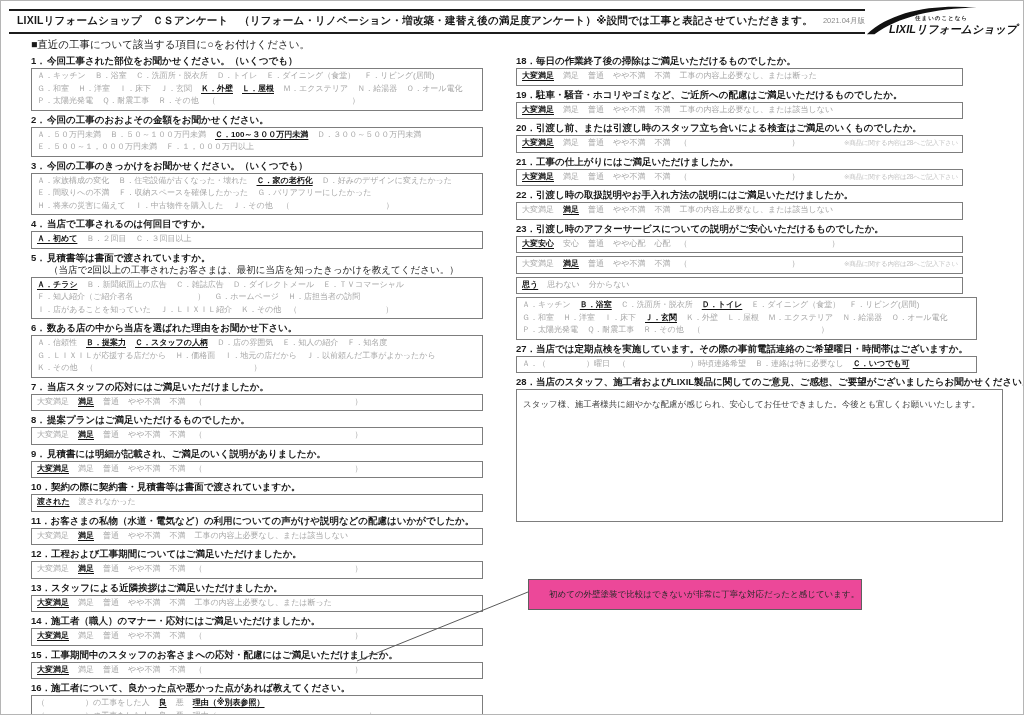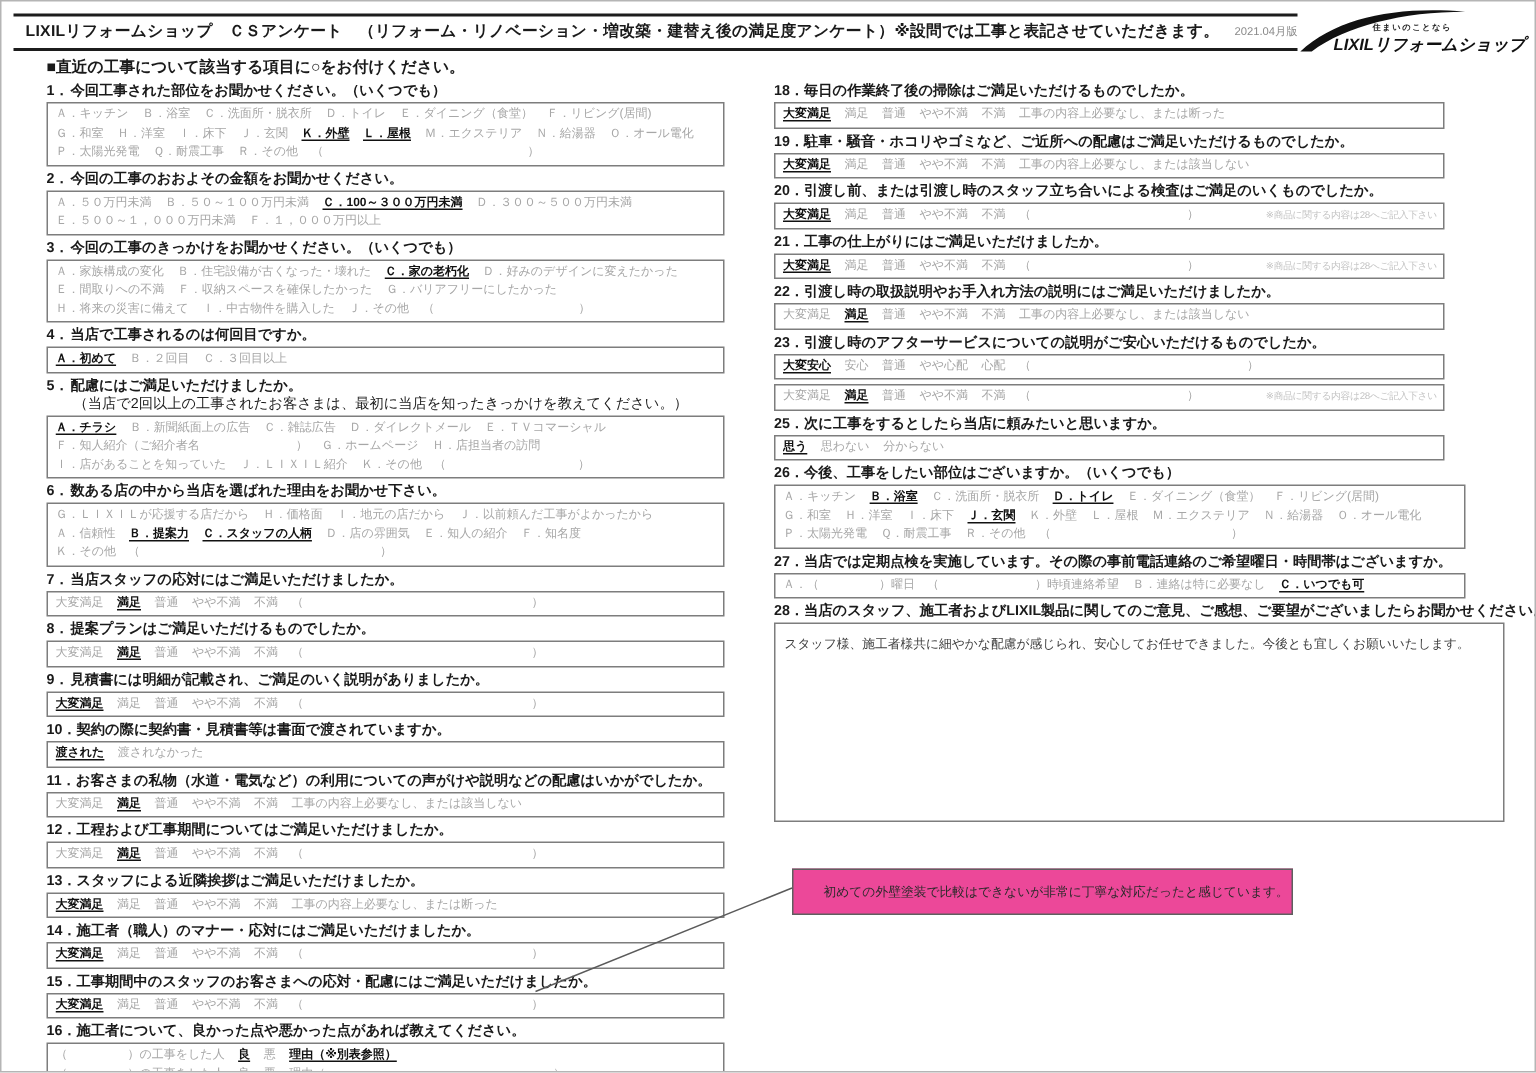--- a/index.html
+++ b/index.html
@@ -15,21 +15,21 @@
     border-top: 2.5px solid #1c1c1c; border-bottom: 2.5px solid #1c1c1c;
     display: flex; align-items: center; padding: 3px 8px 4px 8px;
   }
   .header-title { font-weight: bold; font-size: 10.5px; white-space: nowrap; flex: 1; letter-spacing: .2px; }
   .version { font-size: 7.5px; color: #8a8a8a; margin-left: 10px; white-space: nowrap; }
   .logo { position: absolute; top: 4px; right: 6px; width: 152px; display: flex; align-items: flex-end; }
   .logo svg { display: block; }
   .logo-texts { margin-left: -118px; margin-bottom: 2px; text-align: left; }
   .logo-tag { display: block; font-size: 5.5px; font-weight: bold; color: #222; letter-spacing: 1px; margin-left: 26px; }
   .logo-main { display: block; font-size: 11px; font-weight: bold; color: #111; font-style: italic; white-space: nowrap; }
-  .section-heading { position: absolute; top: 37px; left: 30px; font-weight: bold; font-size: 10.5px; }
+  .section-heading { position: absolute; top: 37px; left: 30px; font-weight: normal; font-size: 10.5px; }
   
   .columns { position: absolute; top: 54px; left: 30px; right: 4px; display: flex; align-items: flex-start; }
   .col-left { width: 452px; flex: none; }
   .col-right { margin-left: 33px; flex: 1; min-width: 0; }
   
   .q { margin-bottom: 3px; }
   .q-title { font-weight: bold; font-size: 9.5px; line-height: 12px; white-space: nowrap; }
   .q-num { display: inline-block; min-width: 16px; }
   .q-sub { font-weight: normal; font-size: 9.5px; line-height: 12px; white-space: nowrap; padding-left: 18px; }
   .q-box {
@@ -100,33 +100,33 @@
             <div class="q-line"><span class="opt unsel">Ｈ．将来の災害に備えて</span><span class="opt unsel">Ｉ．中古物件を購入した</span><span class="opt unsel">Ｊ．その他</span><span class="opt unsel">（　　　　　　　　　　　　）</span></div>
           </div>
         </div>
         <div class="q">
           <div class="q-title"><span class="q-num">4．</span><span class="q-title-text">当店で工事されるのは何回目ですか。</span></div>
           <div class="q-box">
             <div class="q-line"><span class="opt sel">Ａ．初めて</span><span class="opt unsel">Ｂ．２回目</span><span class="opt unsel">Ｃ．３回目以上</span></div>
           </div>
         </div>
         <div class="q">
-          <div class="q-title"><span class="q-num">5．</span><span class="q-title-text">配慮にはご満足いただけましたか。</span></div>
+          <div class="q-title"><span class="q-num">5．</span><span class="q-title-text">見積書等は書面で渡されていますか。</span></div>
           <div class="q-sub">（当店で2回以上の工事されたお客さまは、最初に当店を知ったきっかけを教えてください。）</div>
           <div class="q-box">
             <div class="q-line"><span class="opt sel">Ａ．チラシ</span><span class="opt unsel">Ｂ．新聞紙面上の広告</span><span class="opt unsel">Ｃ．雑誌広告</span><span class="opt unsel">Ｄ．ダイレクトメール</span><span class="opt unsel">Ｅ．ＴＶコマーシャル</span></div>
             <div class="q-line"><span class="opt unsel">Ｆ．知人紹介（ご紹介者名　　　　　　　　）</span><span class="opt unsel">Ｇ．ホームページ</span><span class="opt unsel">Ｈ．店担当者の訪問</span></div>
             <div class="q-line"><span class="opt unsel">Ｉ．店があることを知っていた</span><span class="opt unsel">Ｊ．ＬＩＸＩＬ紹介</span><span class="opt unsel">Ｋ．その他　（　　　　　　　　　　　）</span></div>
           </div>
         </div>
         <div class="q">
           <div class="q-title"><span class="q-num">6．</span><span class="q-title-text">数ある店の中から当店を選ばれた理由をお聞かせ下さい。</span></div>
           <div class="q-box">
+            <div class="q-line"><span class="opt unsel">Ａ．信頼性</span><span class="opt sel">Ｂ．提案力</span><span class="opt sel">Ｃ．スタッフの人柄</span><span class="opt unsel">Ｄ．店の雰囲気</span><span class="opt unsel">Ｅ．知人の紹介</span><span class="opt unsel">Ｆ．知名度</span></div>
             <div class="q-line"><span class="opt unsel">Ｇ．ＬＩＸＩＬが応援する店だから</span><span class="opt unsel">Ｈ．価格面</span><span class="opt unsel">Ｉ．地元の店だから</span><span class="opt unsel">Ｊ．以前頼んだ工事がよかったから</span></div>
-            <div class="q-line"><span class="opt unsel">Ａ．信頼性</span><span class="opt sel">Ｂ．提案力</span><span class="opt sel">Ｃ．スタッフの人柄</span><span class="opt unsel">Ｄ．店の雰囲気</span><span class="opt unsel">Ｅ．知人の紹介</span><span class="opt unsel">Ｆ．知名度</span></div>
             <div class="q-line"><span class="opt unsel">Ｋ．その他　（　　　　　　　　　　　　　　　　　　　　）</span></div>
           </div>
         </div>
         <div class="q">
           <div class="q-title"><span class="q-num">7．</span><span class="q-title-text">当店スタッフの応対にはご満足いただけましたか。</span></div>
           <div class="q-box">
             <div class="q-line"><span class="opt unsel">大変満足</span><span class="opt sel">満足</span><span class="opt unsel">普通</span><span class="opt unsel">やや不満</span><span class="opt unsel">不満</span><span class="opt unsel">（　　　　　　　　　　　　　　　　　　　）</span></div>
           </div>
         </div>
         <div class="q">
@@ -224,27 +224,25 @@
             <div class="q-line"><span class="opt sel">大変安心</span><span class="opt unsel">安心</span><span class="opt unsel">普通</span><span class="opt unsel">やや心配</span><span class="opt unsel">心配</span><span class="opt unsel">（　　　　　　　　　　　　　　　　　　）</span></div>
           </div>
         </div>
         <div class="q">
           <div class="q-box">
             <div class="q-line"><span class="opt unsel">大変満足</span><span class="opt sel">満足</span><span class="opt unsel">普通</span><span class="opt unsel">やや不満</span><span class="opt unsel">不満</span><span class="opt unsel">（　　　　　　　　　　　　　）</span></div>
             <span class="box-note">※商品に関する内容は28へご記入下さい</span>
           </div>
         </div>
         <div class="q">
-          <div class="q-title"><span class="q-num">25．</span><span class="q-title-text">次に工事をするとしたら当店に頼みたいと思いますか。</span></div>
           <div class="q-box">
             <div class="q-line"><span class="opt sel">思う</span><span class="opt unsel">思わない</span><span class="opt unsel">分からない</span></div>
           </div>
         </div>
         <div class="q wide">
-          <div class="q-title"><span class="q-num">26．</span><span class="q-title-text">今後、工事をしたい部位はございますか。（いくつでも）</span></div>
           <div class="q-box">
             <div class="q-line"><span class="opt unsel">Ａ．キッチン</span><span class="opt sel">Ｂ．浴室</span><span class="opt unsel">Ｃ．洗面所・脱衣所</span><span class="opt sel">Ｄ．トイレ</span><span class="opt unsel">Ｅ．ダイニング（食堂）</span><span class="opt unsel">Ｆ．リビング(居間)</span></div>
             <div class="q-line"><span class="opt unsel">Ｇ．和室</span><span class="opt unsel">Ｈ．洋室</span><span class="opt unsel">Ｉ．床下</span><span class="opt sel">Ｊ．玄関</span><span class="opt unsel">Ｋ．外壁</span><span class="opt unsel">Ｌ．屋根</span><span class="opt unsel">Ｍ．エクステリア</span><span class="opt unsel">Ｎ．給湯器</span><span class="opt unsel">Ｏ．オール電化</span></div>
             <div class="q-line"><span class="opt unsel">Ｐ．太陽光発電</span><span class="opt unsel">Ｑ．耐震工事</span><span class="opt unsel">Ｒ．その他</span><span class="opt unsel">（　　　　　　　　　　　　　　　）</span></div>
           </div>
         </div>
         <div class="q wide">
           <div class="q-title"><span class="q-num">27．</span><span class="q-title-text">当店では定期点検を実施しています。その際の事前電話連絡のご希望曜日・時間帯はございますか。</span></div>
           <div class="q-box">
             <div class="q-line"><span class="opt unsel">Ａ．（　　　　　）曜日　（　　　　　　　　）時頃連絡希望</span><span class="opt unsel">Ｂ．連絡は特に必要なし</span><span class="opt sel">Ｃ．いつでも可</span></div>

